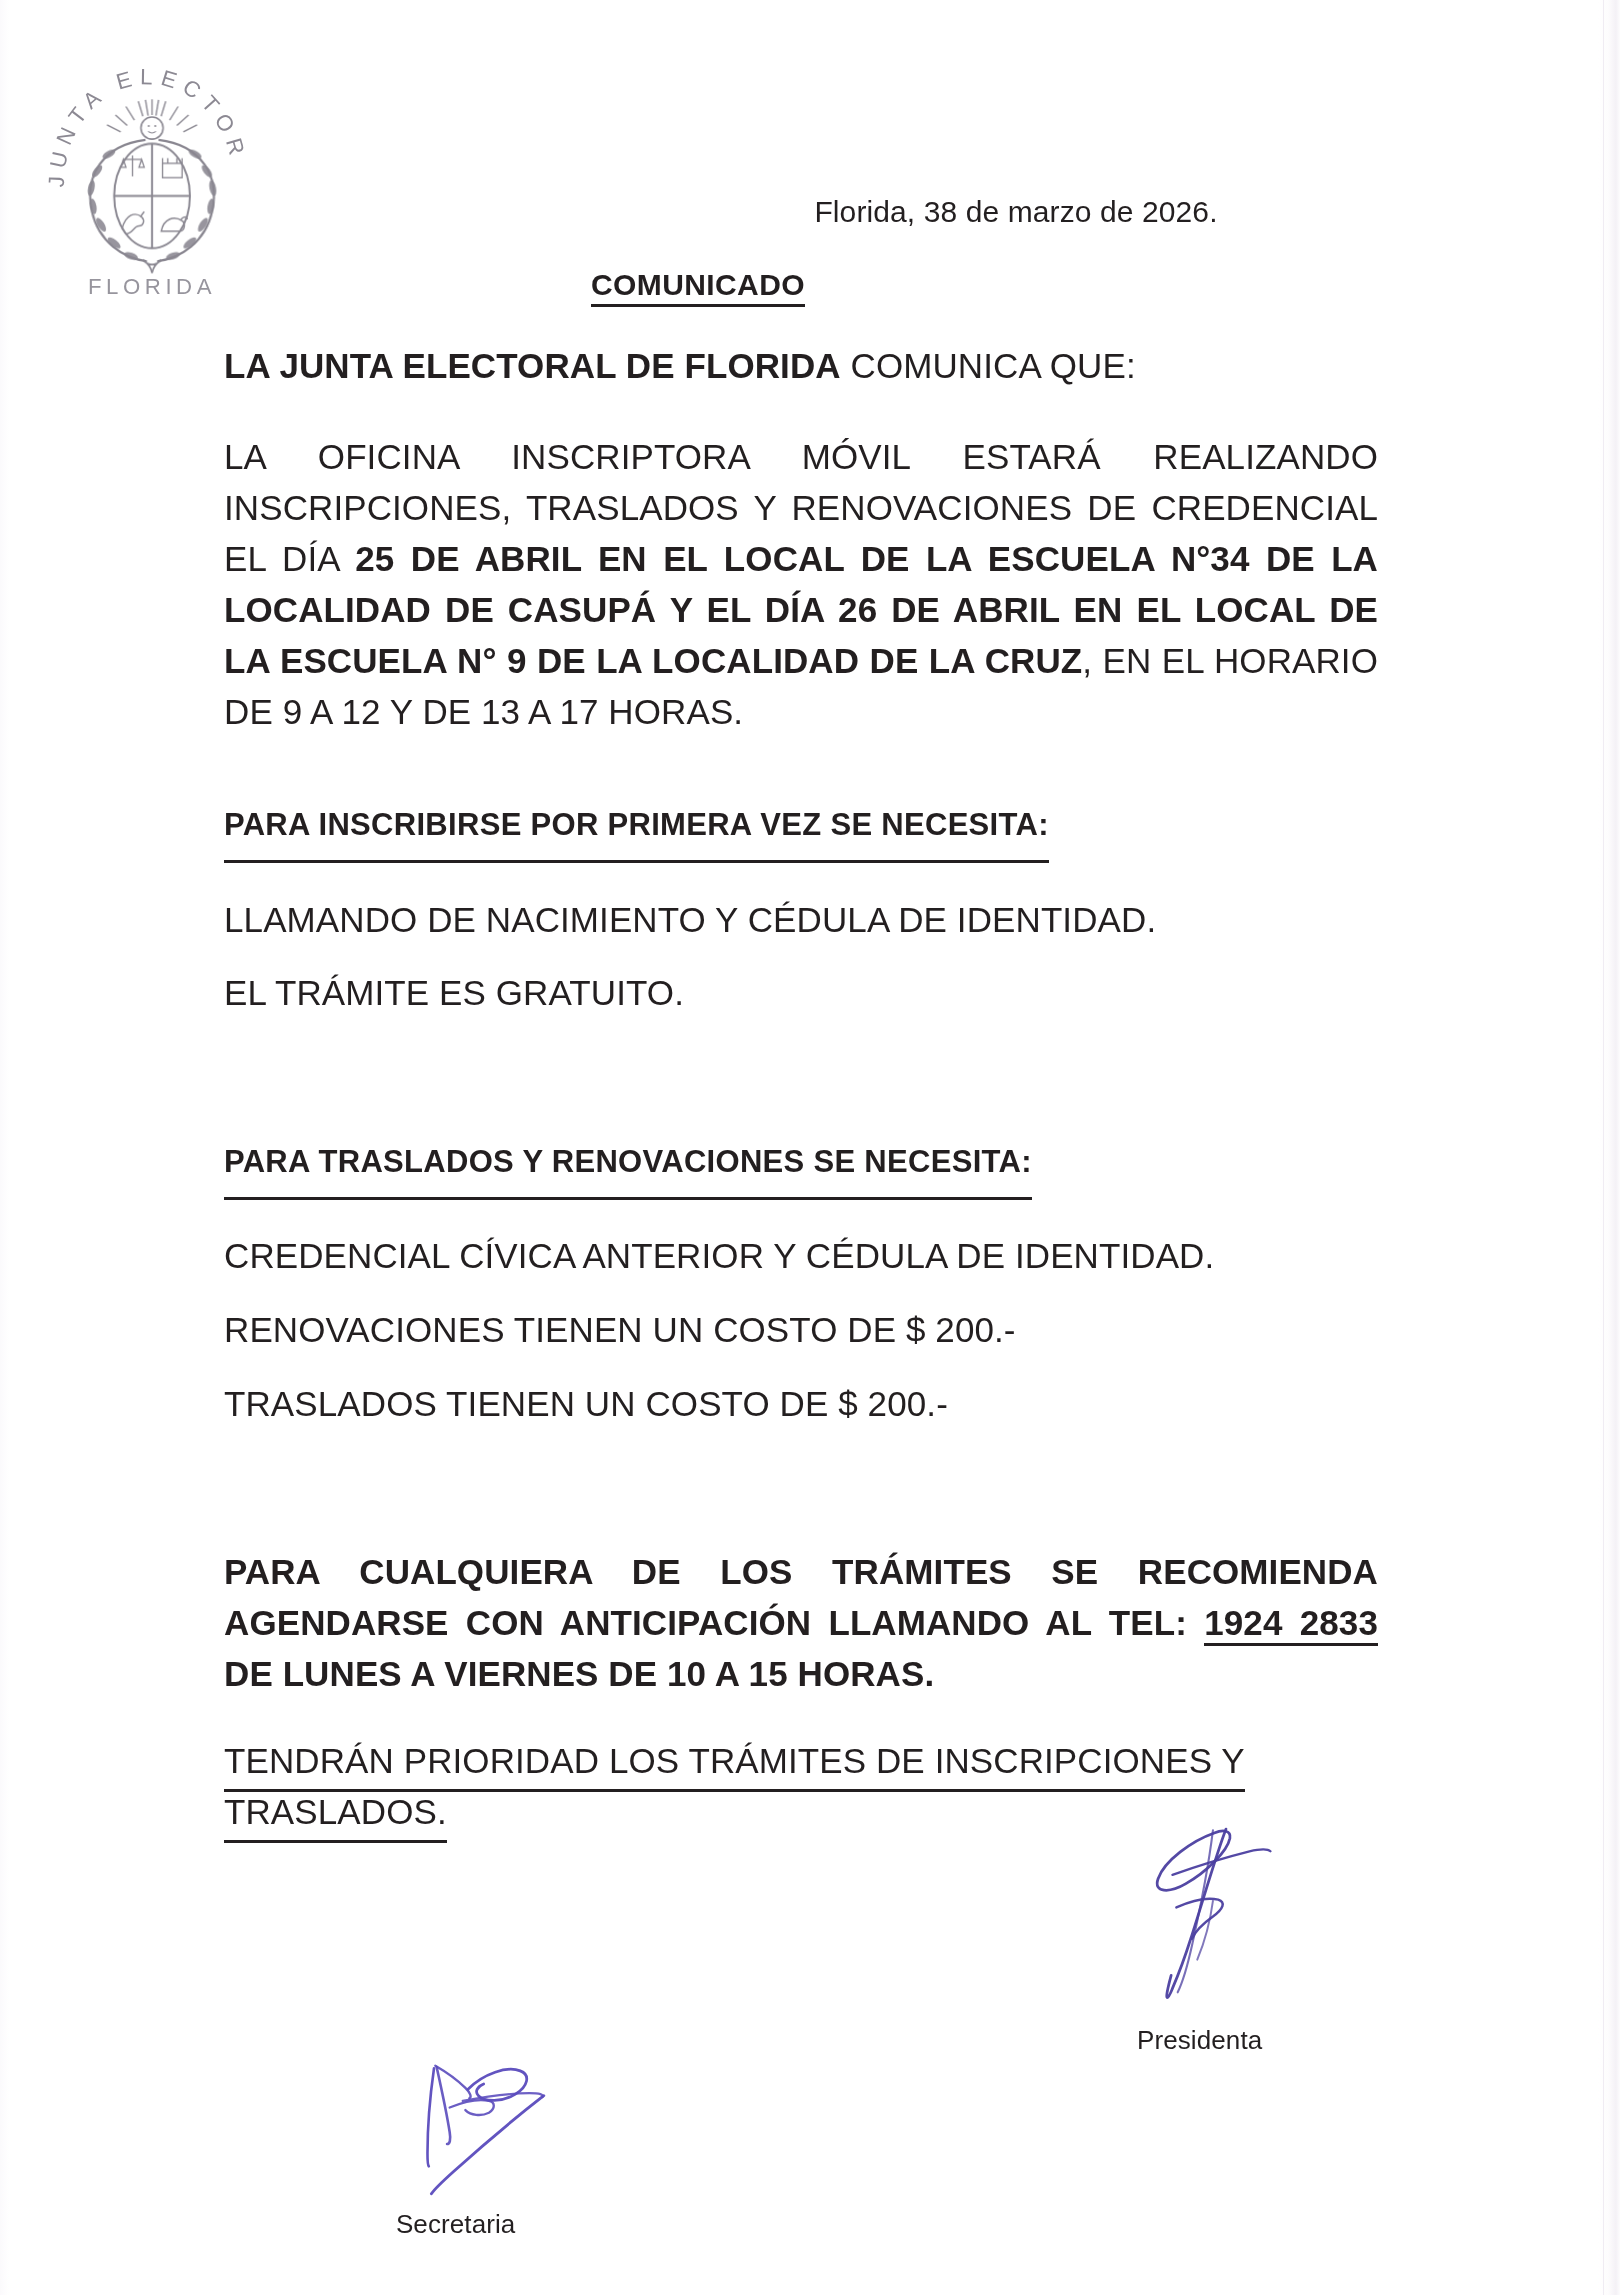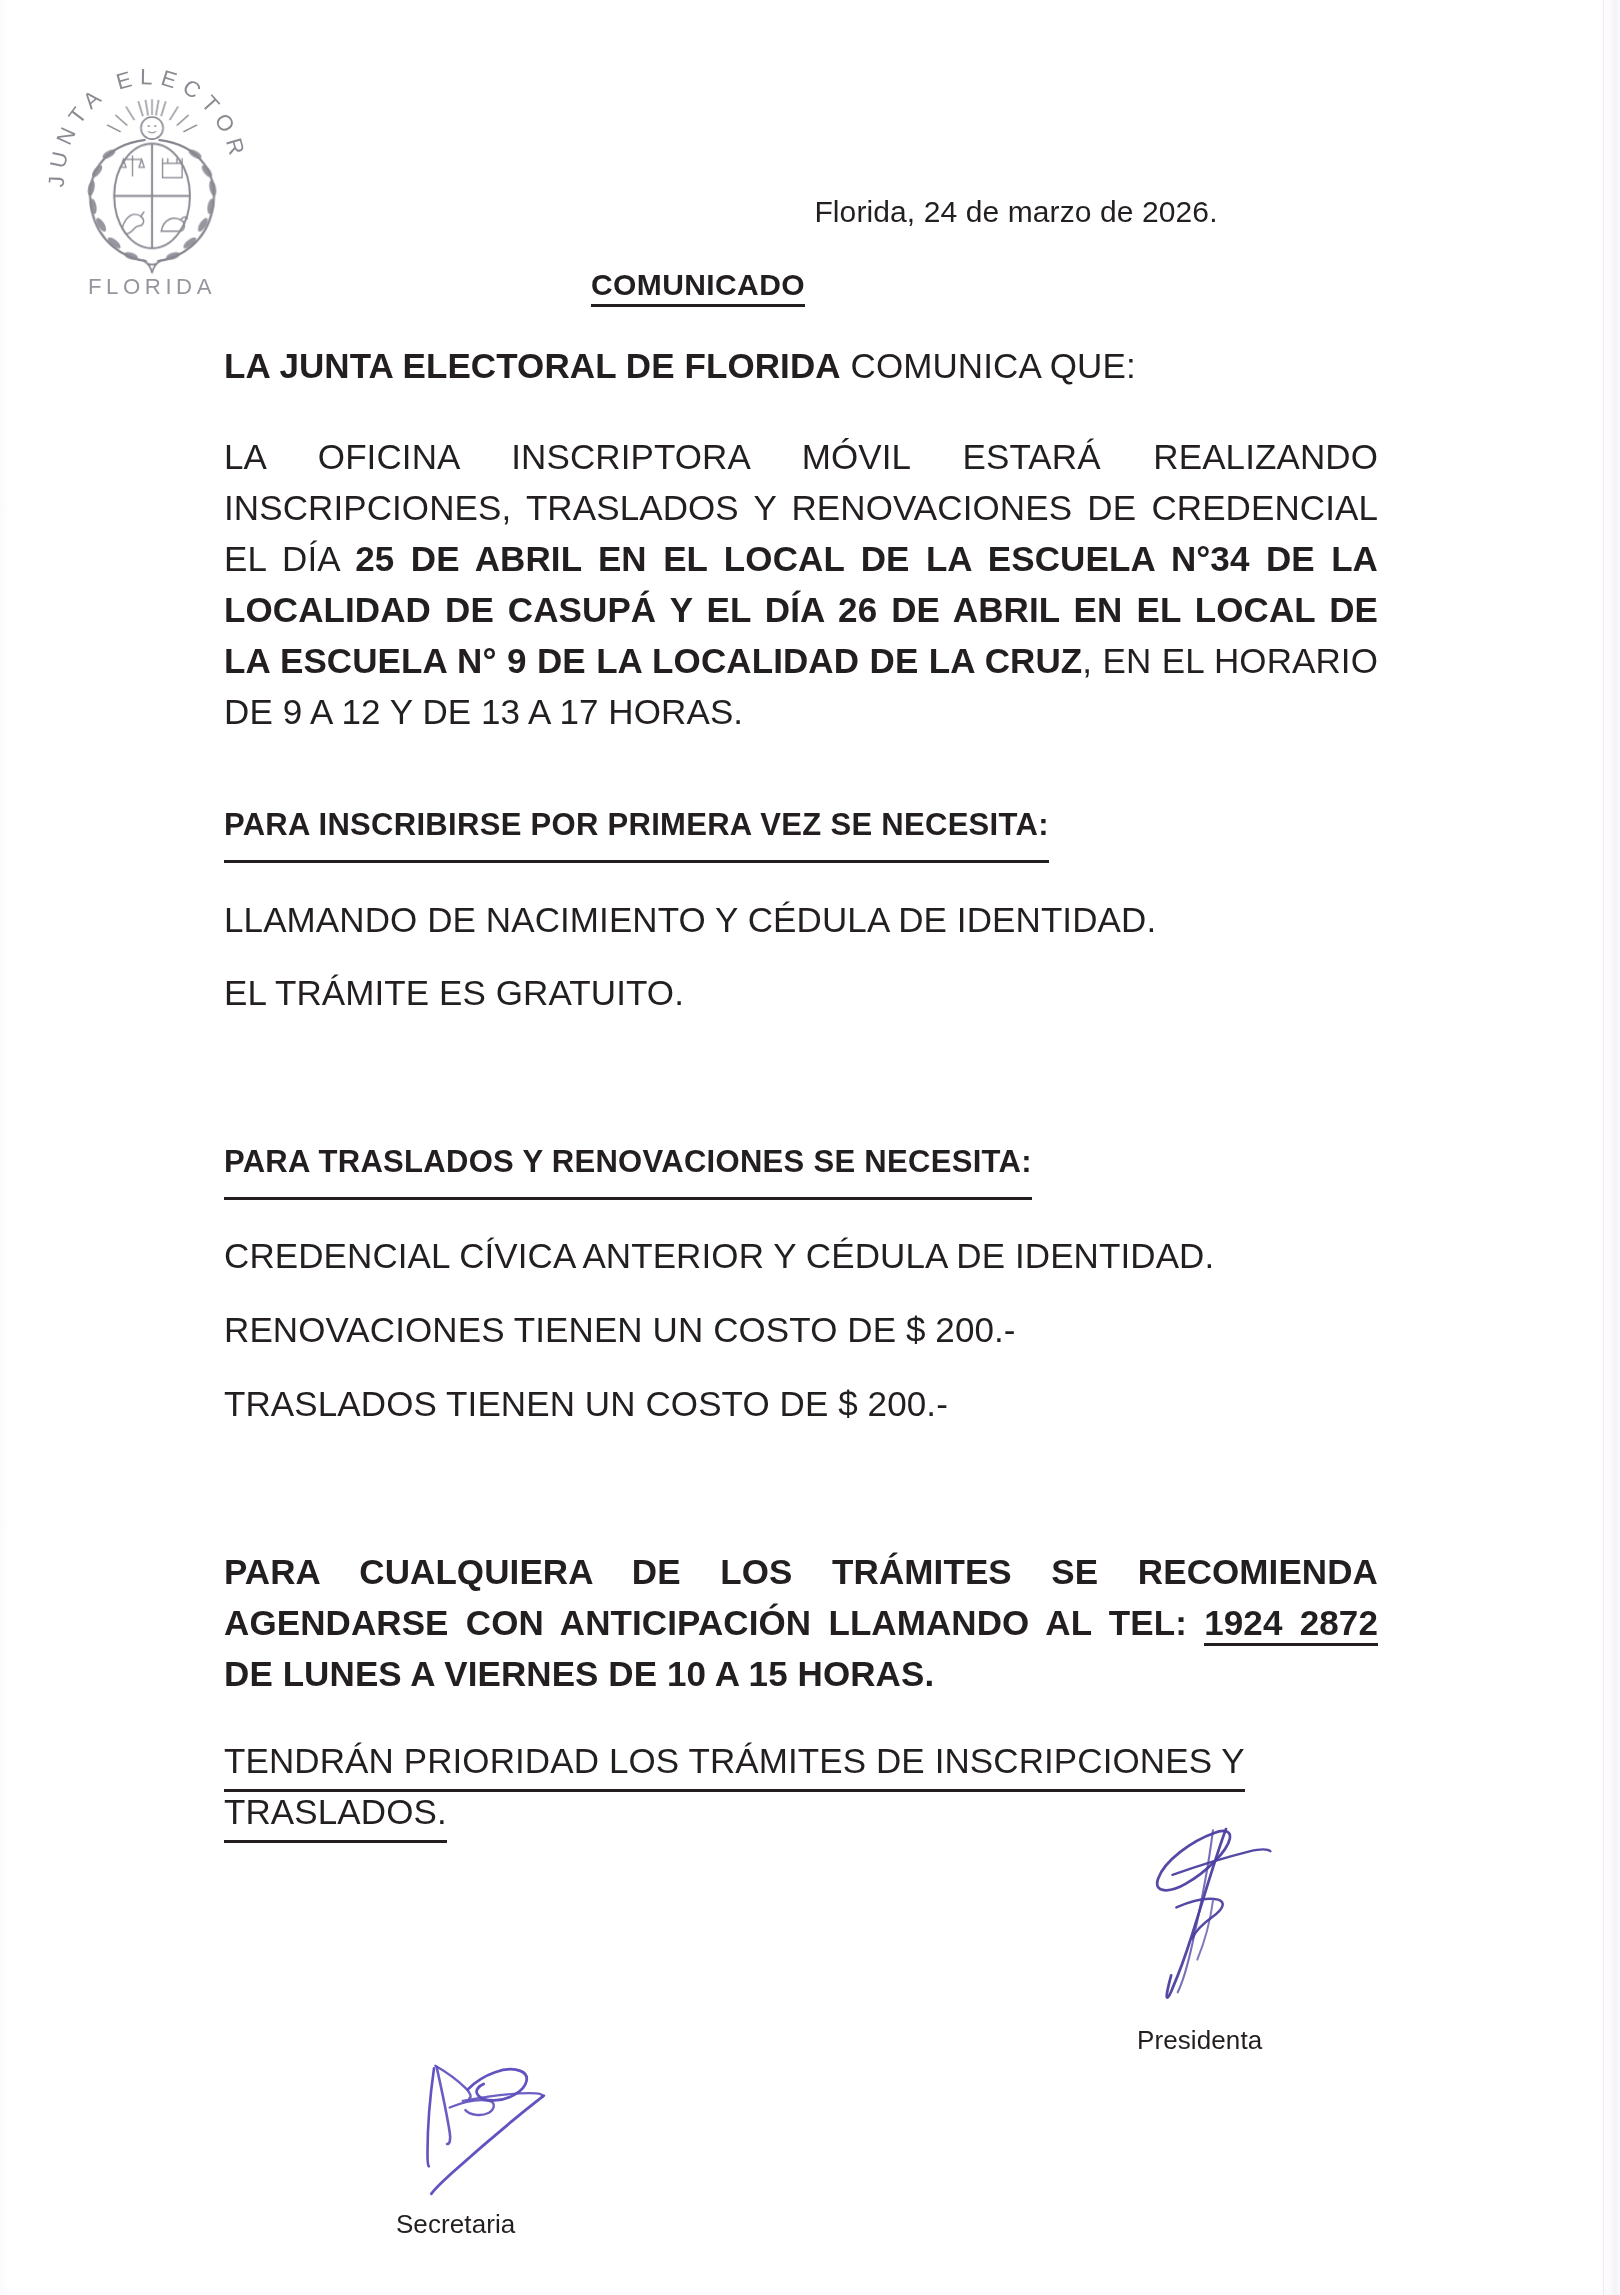--- a/index.html
+++ b/index.html
@@ -227,21 +227,21 @@
           <path d="M 44 52 C 50 46 54 48 54 52"></path>
         </g>
       </g>
 
       <text x="170" y="402" text-anchor="middle" font-family="'Liberation Sans', sans-serif" font-size="34" letter-spacing="7" fill="#4a4655" opacity="0.8">FLORIDA</text>
     </svg>
   </div>
 
   <div class="doc">
 
-    <div class="date-line">Florida, 24 de marzo  de 2026.</div>
+    <div class="date-line">Florida, 38 de marzo  de 2026.</div>
 
     <div class="title">
       <span>COMUNICADO</span>
     </div>
 
     <div class="blk" style="top:340px;">
       <p class="body left"><span class="b">LA JUNTA ELECTORAL DE FLORIDA</span><span> COMUNICA QUE:</span></p>
     </div>
 
     <div class="blk" style="top:431px;">
@@ -269,21 +269,21 @@
       <p class="body left">CREDENCIAL CÍVICA ANTERIOR Y CÉDULA DE IDENTIDAD.</p>
     </div>
     <div class="blk" style="top:1304px;">
       <p class="body left">RENOVACIONES TIENEN UN COSTO DE $ 200.-</p>
     </div>
     <div class="blk" style="top:1378px;">
       <p class="body left">TRASLADOS TIENEN UN COSTO DE $ 200.-</p>
     </div>
 
     <div class="blk" style="top:1546px;">
-      <p class="body" style="font-weight:bold;"><span>PARA CUALQUIERA DE LOS TRÁMITES SE RECOMIENDA AGENDARSE CON ANTICIPACIÓN LLAMANDO AL TEL: </span><span class="ul-phone">1924 2872</span><span> DE LUNES A VIERNES DE 10 A 15 HORAS.</span></p>
+      <p class="body" style="font-weight:bold;"><span>PARA CUALQUIERA DE LOS TRÁMITES SE RECOMIENDA AGENDARSE CON ANTICIPACIÓN LLAMANDO AL TEL: </span><span class="ul-phone">1924 2833</span><span> DE LUNES A VIERNES DE 10 A 15 HORAS.</span></p>
     </div>
 
     <div class="blk" style="top:1735px;">
       <p class="body left"><span class="ul-line">TENDRÁN PRIORIDAD LOS TRÁMITES DE INSCRIPCIONES Y TRASLADOS.</span></p>
     </div>
 
   </div>
 
   <div class="sig sig-secretary">
     <svg width="216" height="196" viewBox="0 0 330 300" xmlns="http://www.w3.org/2000/svg">

